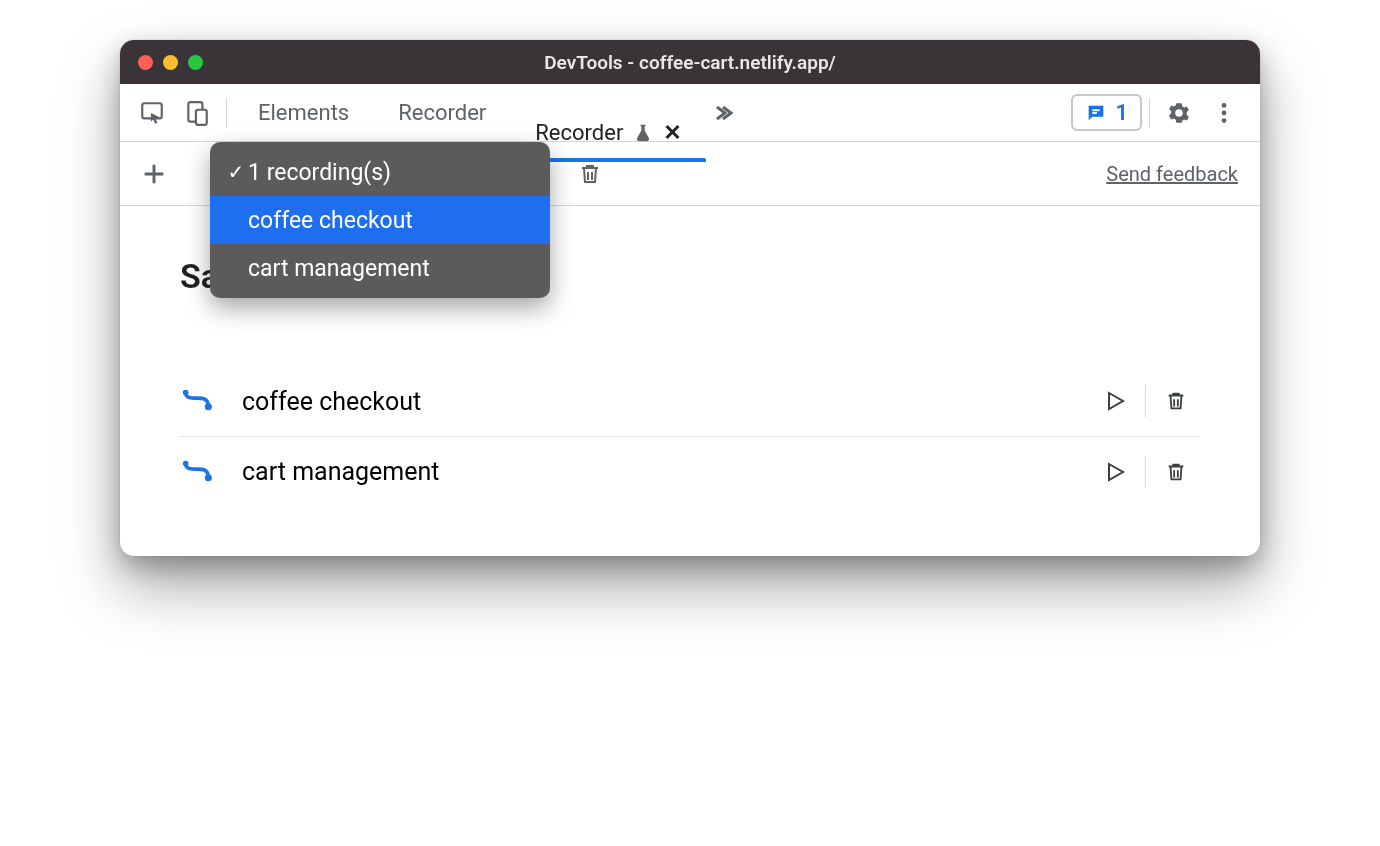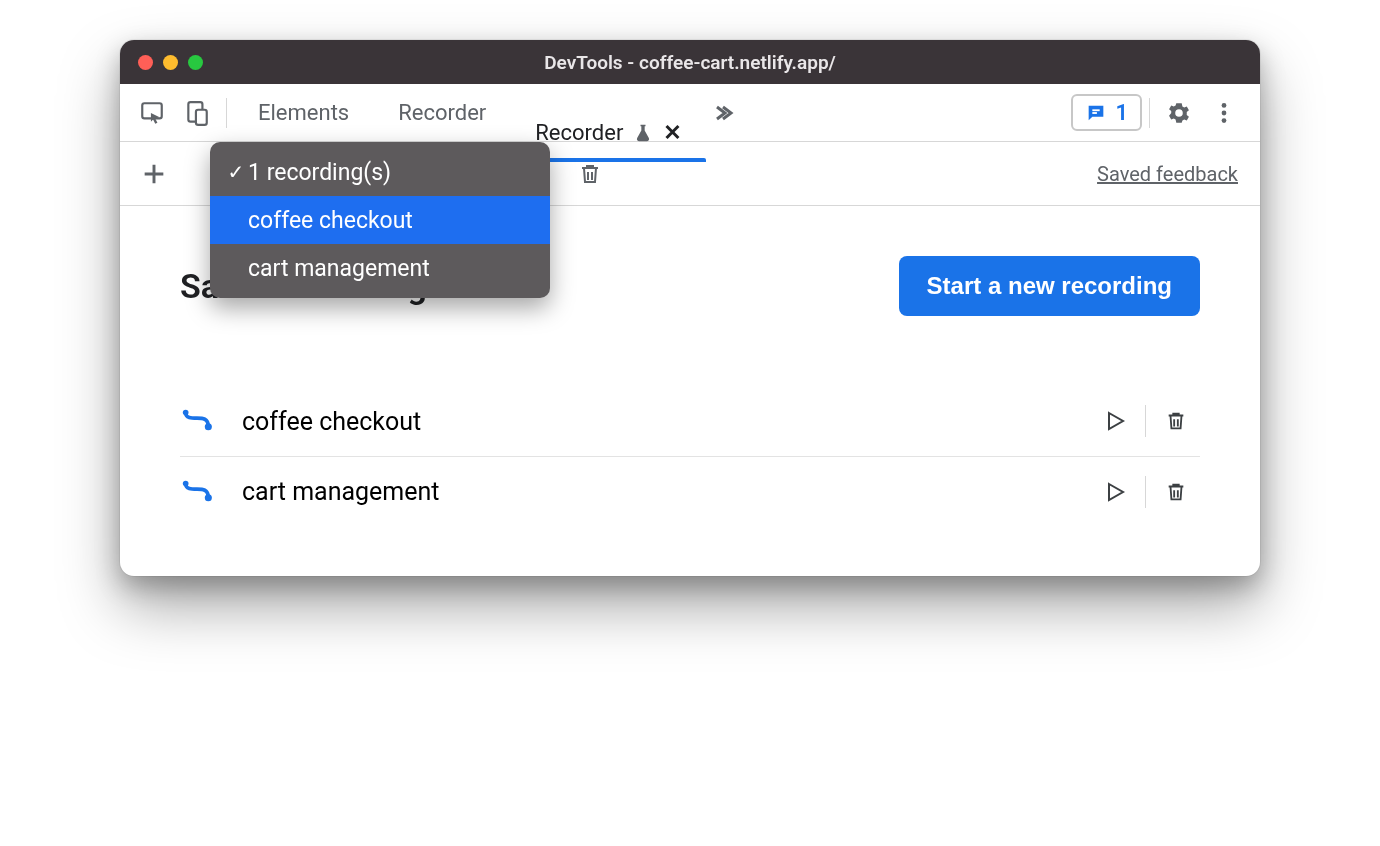--- a/index.html
+++ b/index.html
@@ -245,42 +245,41 @@
     <div class="tool-btn">
       <svg width="26" height="26" viewBox="0 0 24 24" fill="none" stroke="#5f6368" stroke-width="2.2">
           <path d="M12 4v12M7 11l5 5 5-5M5 20h14"></path>
         </svg>
     </div>
     <div class="tool-btn">
       <svg width="24" height="26" viewBox="0 0 24 24" fill="none" stroke="#5f6368" stroke-width="2">
           <path d="M4 6h16M9 6V4h6v2M6 6l1 14h10l1-14M10 10v8M14 10v8"></path>
         </svg>
     </div>
-    <a class="send-feedback">Saved feedback</a>
+    <a class="send-feedback">Send feedback</a>
 
     <div class="dropdown">
       <div class="dd-item">
         <span class="check">✓</span>
         <span>1 recording(s)</span>
       </div>
       <div class="dd-item highlight">
         <span class="check"></span>
         <span>coffee checkout</span>
       </div>
       <div class="dd-item">
         <span class="check"></span>
         <span>cart management</span>
       </div>
     </div>
   </div>
 
   <div class="content">
     <div class="content-head">
       <div class="heading">Saved recordings</div>
-      <button class="primary-btn">Start a new recording</button>
     </div>
 
     <div class="rec-list">
       <div class="rec-row">
         <span class="flow-icon">
           <svg width="34" height="30" viewBox="0 0 24 20" fill="none" stroke="#1a73e8" stroke-width="2.6" stroke-linecap="round">
               <circle cx="4" cy="4" r="2" fill="#1a73e8" stroke="none"></circle>
               <path d="M4 4c0 4 4 4 8 4s8 0 8 6"></path>
               <circle cx="20" cy="14" r="2.5" fill="#1a73e8" stroke="none"></circle>
             </svg>

